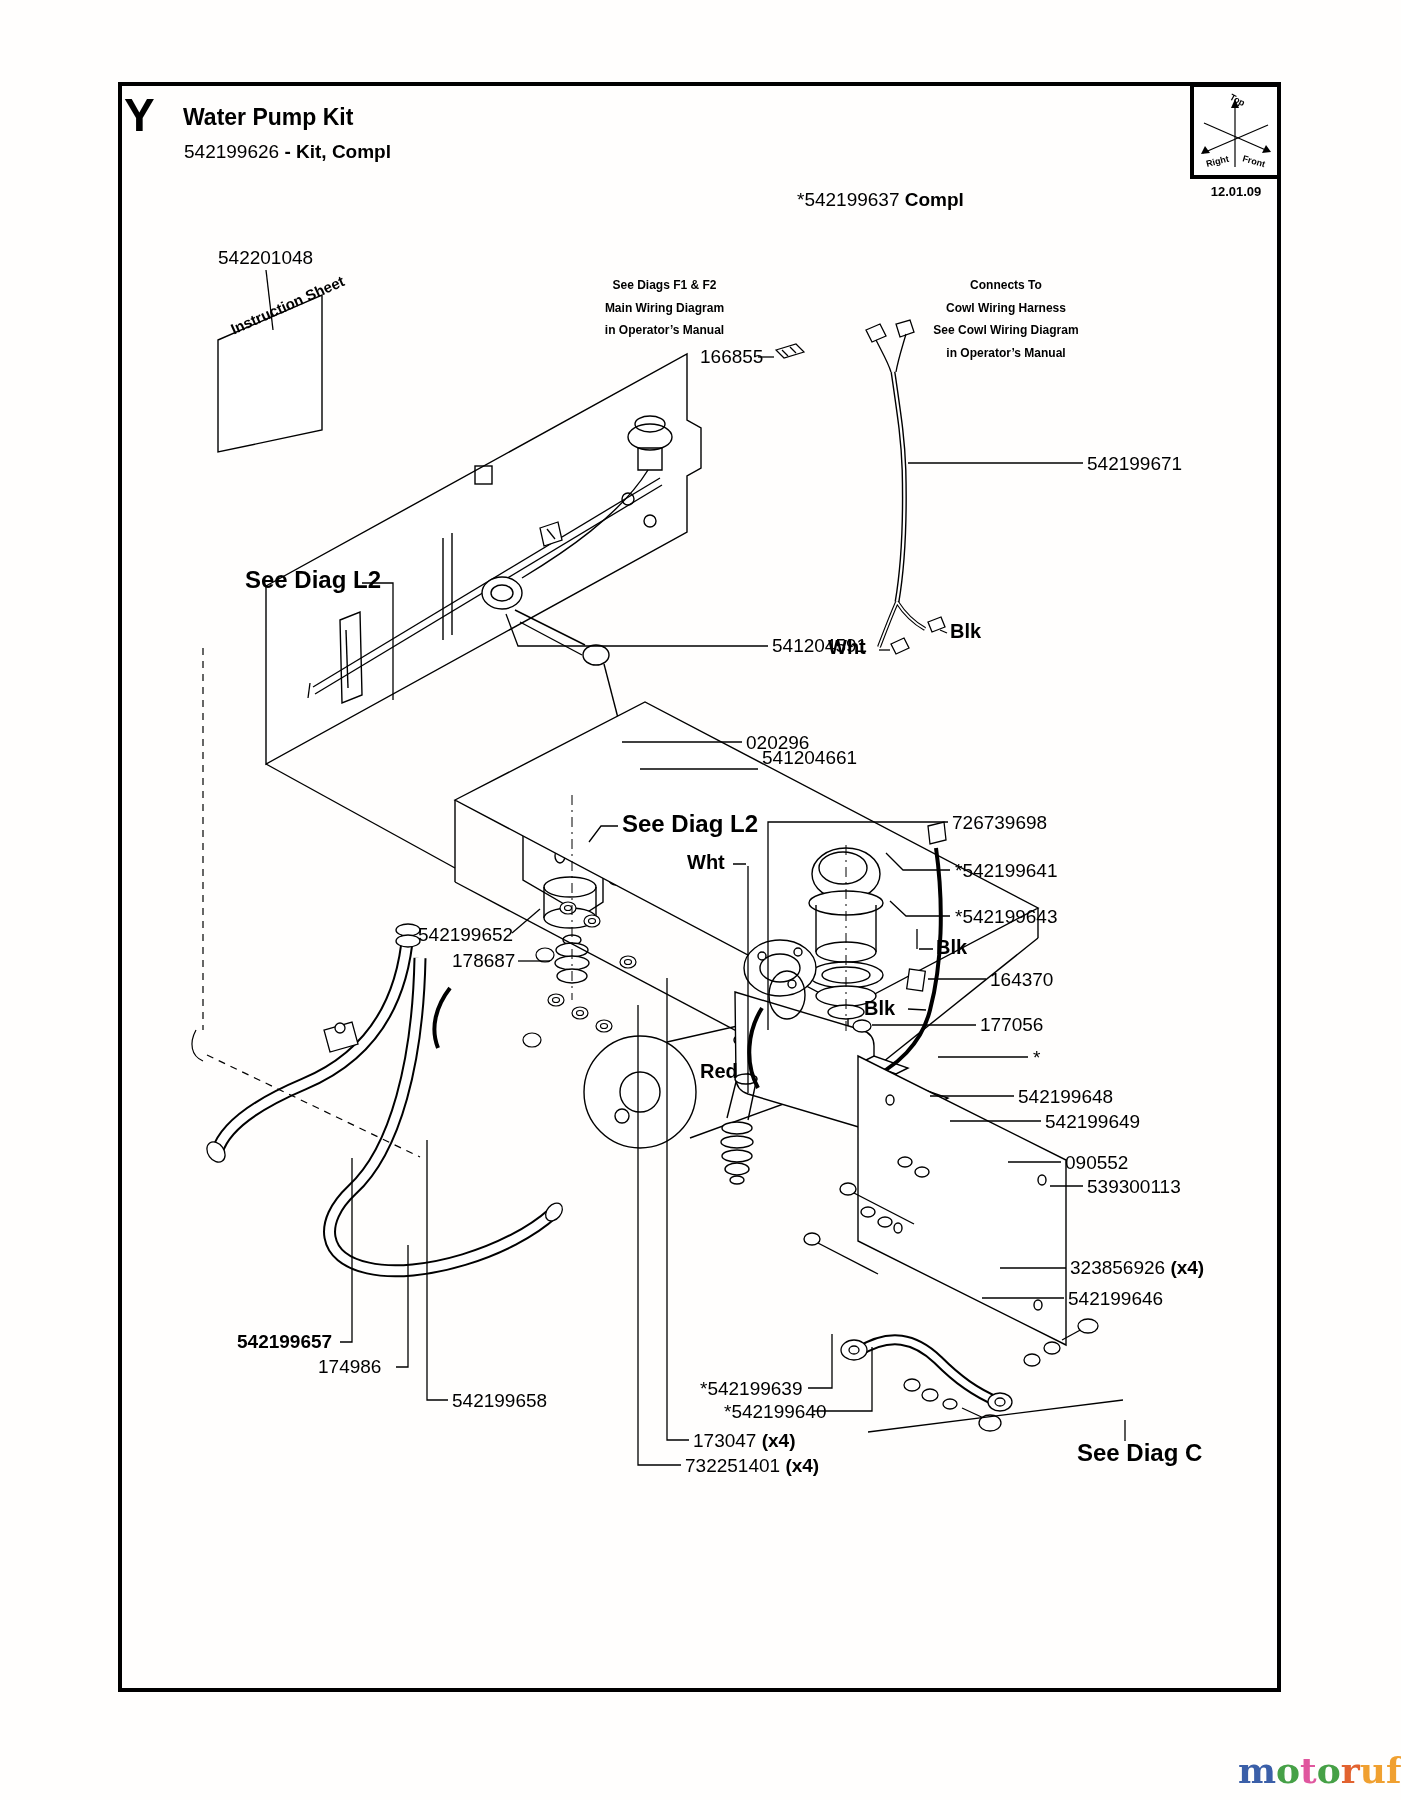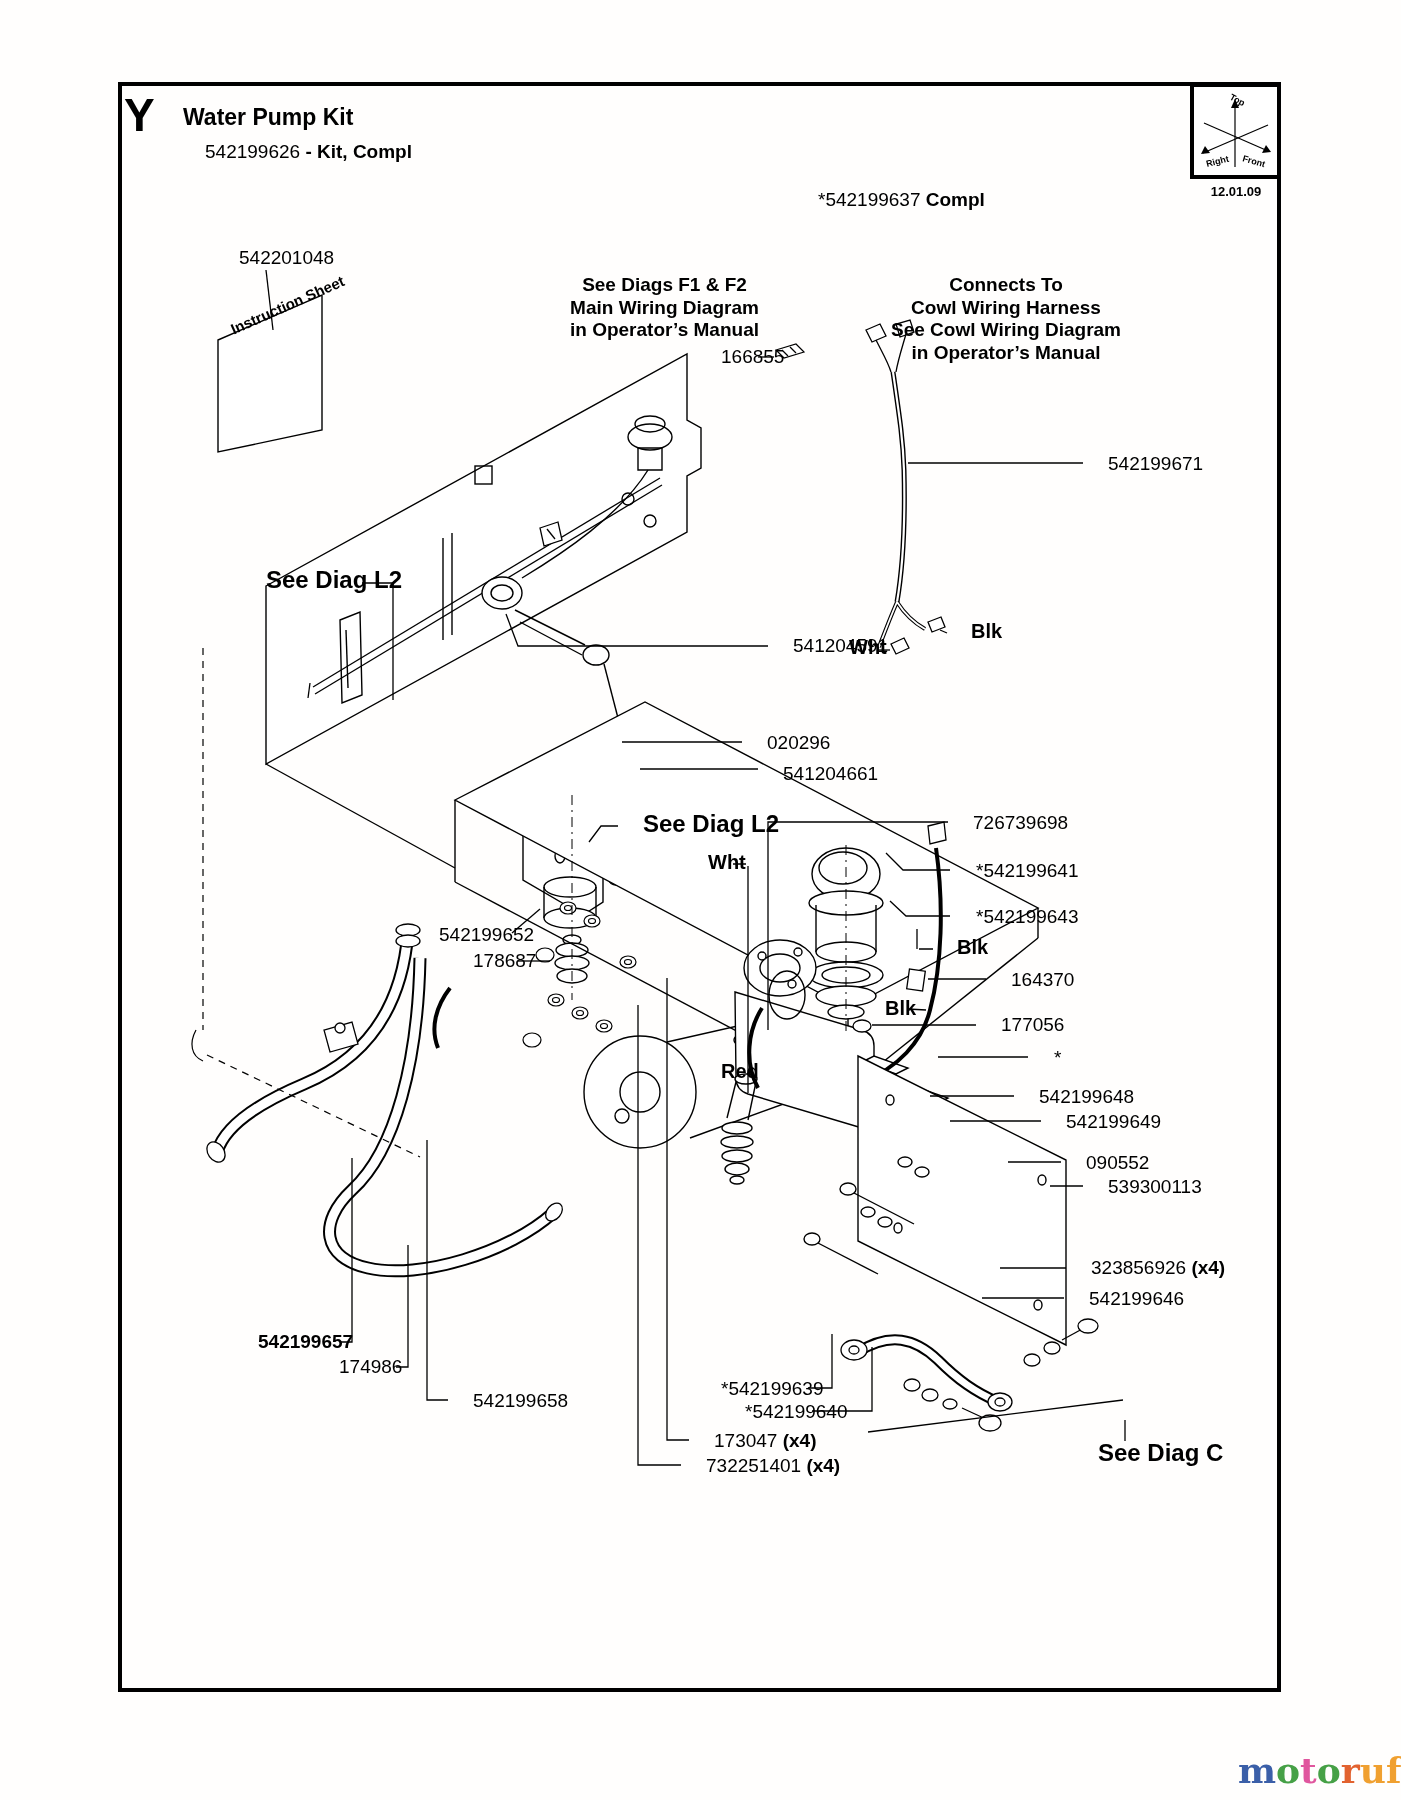--- a/index.html
+++ b/index.html
@@ -5,25 +5,25 @@
   html,body{margin:0;padding:0;background:#fff;}
   .page{position:relative;width:1401px;height:1800px;background:#fffefd;
         font-family:"Liberation Sans",sans-serif;color:#000;overflow:hidden;}
   .frame{position:absolute;left:118px;top:82px;width:1155px;height:1602px;
          border:4px solid #000;background:transparent;}
   .compass-box{position:absolute;left:1190px;top:83px;width:83px;height:88px;
          border:4px solid #000;background:#fff;z-index:5;}
   .compass-date{position:absolute;left:1186px;top:184px;width:100px;text-align:center;
          font-size:13px;font-weight:bold;z-index:5;}
   svg.art{position:absolute;left:0;top:0;z-index:1;}
-  .lbl{position:absolute;font-size:19px;line-height:19px;white-space:nowrap;z-index:3;margin-left:21px;}
+  .lbl{position:absolute;font-size:19px;line-height:19px;white-space:nowrap;z-index:3;}
   .b{font-weight:bold;}
   .big-letter{position:absolute;left:124px;top:88px;font-size:46px;font-weight:bold;z-index:3;}
   .title{position:absolute;left:183px;top:104px;font-size:23px;font-weight:bold;z-index:3;}
-  .note{position:absolute;text-align:center;font-weight:bold;font-size:19px;
+  .note{position:absolute;text-align:center;font-weight:bold;font-size:12px;
         line-height:22.5px;z-index:3;}
   .sheet-label{position:absolute;left:228px;top:322px;font-size:15px;font-weight:bold;
         transform:rotate(-24deg);transform-origin:left top;z-index:3;}
   .wire{font-weight:bold;font-size:20px;}
   .seediag{font-weight:bold;font-size:24px;}
   .watermark{position:absolute;left:1238px;top:1752px;font-family:"DejaVu Serif",serif;
         font-weight:bold;font-size:36px;line-height:36px;z-index:3;}
 </style>
 </head>
 <body>
@@ -80,21 +80,21 @@
   <div class="sheet-label">Instruction Sheet</div>
   <div class="lbl" style="left:700px;top:347px;">166855</div>
 
   <div class="lbl" style="left:1087px;top:454px;">542199671</div>
   <div class="lbl wire" style="left:828px;top:638px;">Wht</div>
   <div class="lbl wire" style="left:950px;top:622px;">Blk</div>
 
   <div class="lbl seediag" style="left:245px;top:570px;">See Diag L2</div>
   <div class="lbl" style="left:772px;top:636px;">541204591</div>
   <div class="lbl" style="left:746px;top:733px;">020296</div>
-  <div class="lbl" style="left:762px;top:764px;">541204661</div>
+  <div class="lbl" style="left:762px;top:748px;">541204661</div>
   <div class="lbl seediag" style="left:622px;top:814px;">See Diag L2</div>
   <div class="lbl wire" style="left:687px;top:853px;">Wht</div>
 
   <div class="lbl" style="left:952px;top:813px;">726739698</div>
   <div class="lbl" style="left:955px;top:861px;">*542199641</div>
   <div class="lbl" style="left:955px;top:907px;">*542199643</div>
   <div class="lbl wire" style="left:936px;top:938px;">Blk</div>
   <div class="lbl" style="left:990px;top:970px;">164370</div>
   <div class="lbl wire" style="left:864px;top:999px;">Blk</div>
   <div class="lbl" style="left:980px;top:1015px;">177056</div>

